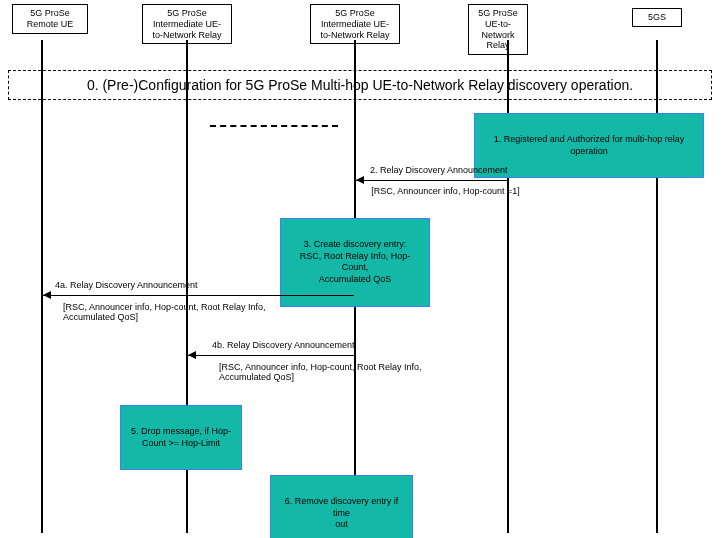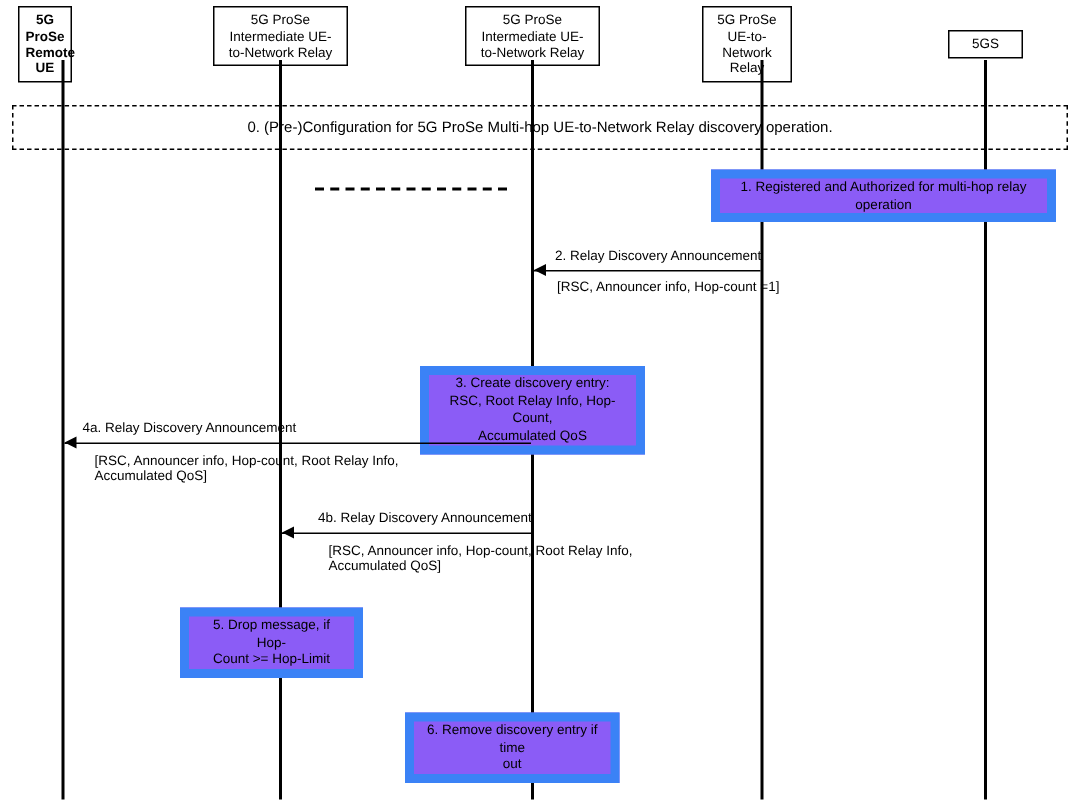--- a/index.html
+++ b/index.html
@@ -1,59 +1,59 @@
 <!DOCTYPE html>
 <html><head>
 <meta charset="utf-8">
 <style>
   * { box-sizing: border-box; margin: 0; padding: 0; }
   body { font-family: Arial, sans-serif; font-size: 10px; background: #fff; width: 725px; height: 538px; position: relative; overflow: hidden; }
   .participant-box { position: absolute; border: 1px solid #000; background: #fff; padding: 3px 4px; text-align: center; font-size: 9px; line-height: 1.2; }
   .lifeline { position: absolute; width: 2px; background: #000; top: 40px; bottom: 5px; }
-  .step-box { position: absolute; border: 6px solid #3b82f6; background: #8b5cf6; padding: 0 6px; text-align: center; font-size: 9px; line-height: 1.3; }
-  .dashed-box { position: absolute; border: 1px dashed #000; padding: 6px; text-align: center; font-size: 10px; }
+  .step-box { position: absolute; border: 1px solid #3b82f6; background: #14b8a6; padding: 20px 6px; text-align: center; font-size: 9px; line-height: 1.3; }
+  .dashed-box { position: absolute; border: 1px dashed #000; padding: 6px; text-align: center; font-size: 14px; }
   .arrow-line { position: absolute; height: 1px; background: #000; }
   .arrow-head-left { position: absolute; width: 0; height: 0; border-top: 4px solid transparent; border-bottom: 4px solid transparent; border-right: 8px solid #000; }
   .arrow-label { position: absolute; font-size: 9px; text-align: left; background: transparent; }
   .bracket-label { position: absolute; font-size: 9px; text-align: center; margin-left: 14px; }
   .dashed-seg { position: absolute; border-top: 2px dashed #000; height: 0; }
 </style>
 </head>
 <body>
 
-<div class="participant-box" style="left:12px; top:4px; width:36px;font-weight:bold;">5G ProSe
+<div class="participant-box" style="left:12px; top:4px; width:76px;">5G ProSe
 Remote UE</div>
 <div class="participant-box" style="left:142px; top:4px; width:90px;">5G ProSe
 Intermediate UE-
 to-Network Relay</div>
 <div class="participant-box" style="left:310px; top:4px; width:90px;">5G ProSe
 Intermediate UE-
 to-Network Relay</div>
 <div class="participant-box" style="left:468px; top:4px; width:60px;">5G ProSe UE-to-
 Network Relay</div>
-<div class="participant-box" style="left:632px; top:20px; width:50px;text-align:center;">5GS</div>
+<div class="participant-box" style="left:632px; top:8px; width:50px;text-align:center;">5GS</div>
 
 <div class="lifeline" style="left:41px;"></div>
 <div class="lifeline" style="left:186px;"></div>
 <div class="lifeline" style="left:354px;"></div>
 <div class="lifeline" style="left:507px;"></div>
 <div class="lifeline" style="left:656px;"></div>
 
 <div class="dashed-box" style="left:8px; top:70px; width:704px; height:30px; display:flex; align-items:center; justify-content:center;">0. (Pre-)Configuration for 5G ProSe Multi-hop UE-to-Network Relay discovery operation.</div>
 
 <div class="dashed-seg" style="left:210px; top:125px; width:128px;"></div>
 
 <div class="step-box" style="left:474px; top:113px; width:230px;">1. Registered and Authorized for multi-hop relay operation</div>
 
 <div class="arrow-label" style="left:370px; top:165px;text-align:right;">2. Relay Discovery Announcement</div>
 <div class="arrow-line" style="left:356px; top:180px; width:151px;"></div>
 <div class="arrow-head-left" style="left:356px; top:176px;"></div>
 <div class="bracket-label" style="left:356px; top:186px; width:151px;">[RSC, Announcer info, Hop-count =1]</div>
 
-<div class="step-box" style="left:280px; top:218px; width:150px; white-space:pre-line;margin-top:26px;">3. Create discovery entry:
+<div class="step-box" style="left:280px; top:218px; width:150px; white-space:pre-line;">3. Create discovery entry:
 RSC, Root Relay Info, Hop-Count,
 Accumulated QoS</div>
 
 <div class="arrow-label" style="left:55px; top:280px;">4a. Relay Discovery Announcement</div>
 <div class="arrow-line" style="left:43px; top:295px; width:311px;"></div>
 <div class="arrow-head-left" style="left:43px; top:291px;"></div>
 <div class="bracket-label" style="left:43px; top:302px; width:260px; text-align:left; padding-left:6px; white-space:pre-line;">[RSC, Announcer info, Hop-count, Root Relay Info,
 Accumulated QoS]</div>
 
 <div class="arrow-label" style="left:212px; top:340px;">4b. Relay Discovery Announcement</div>

